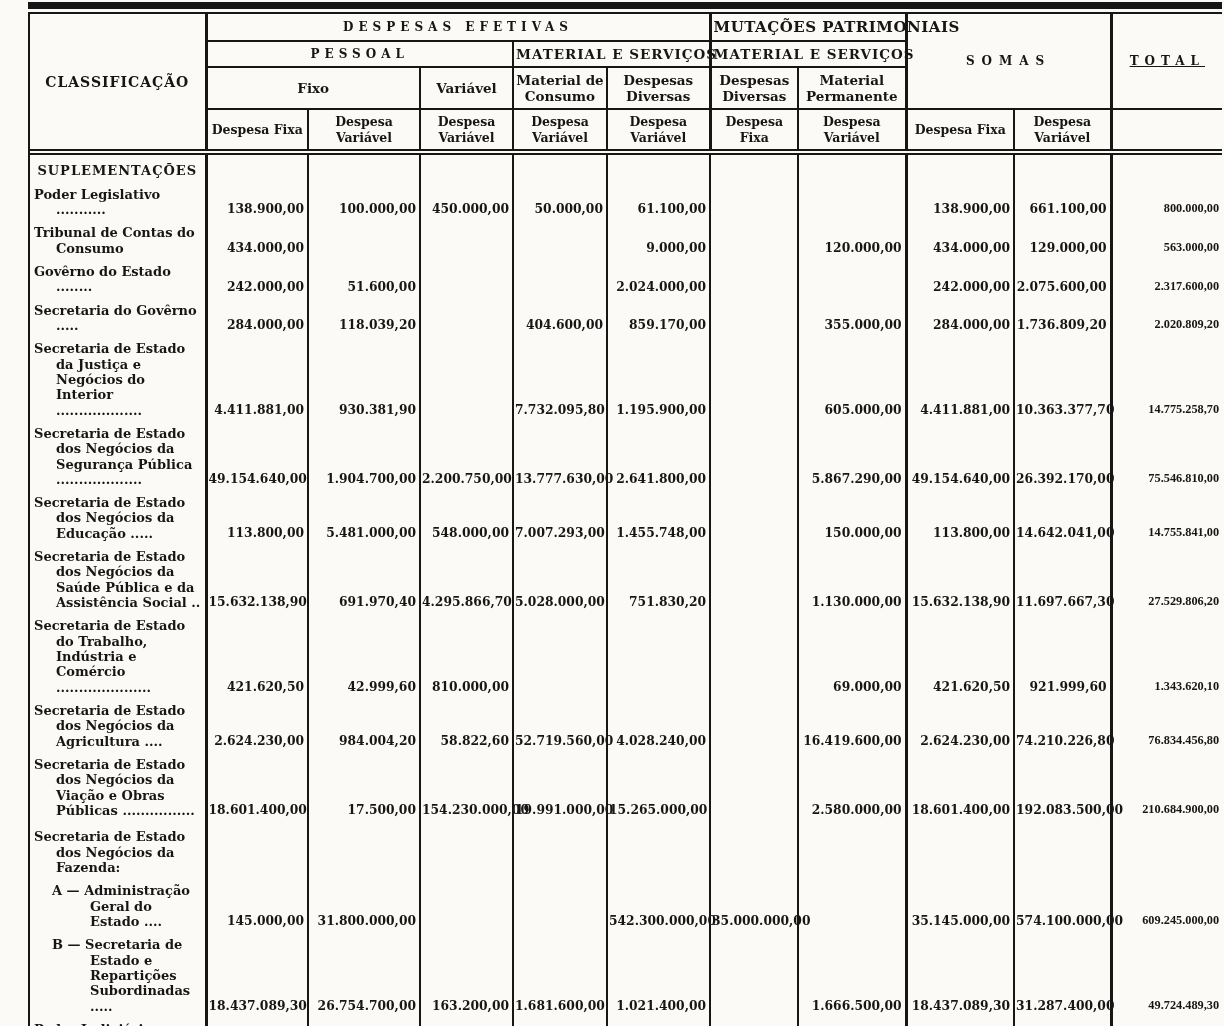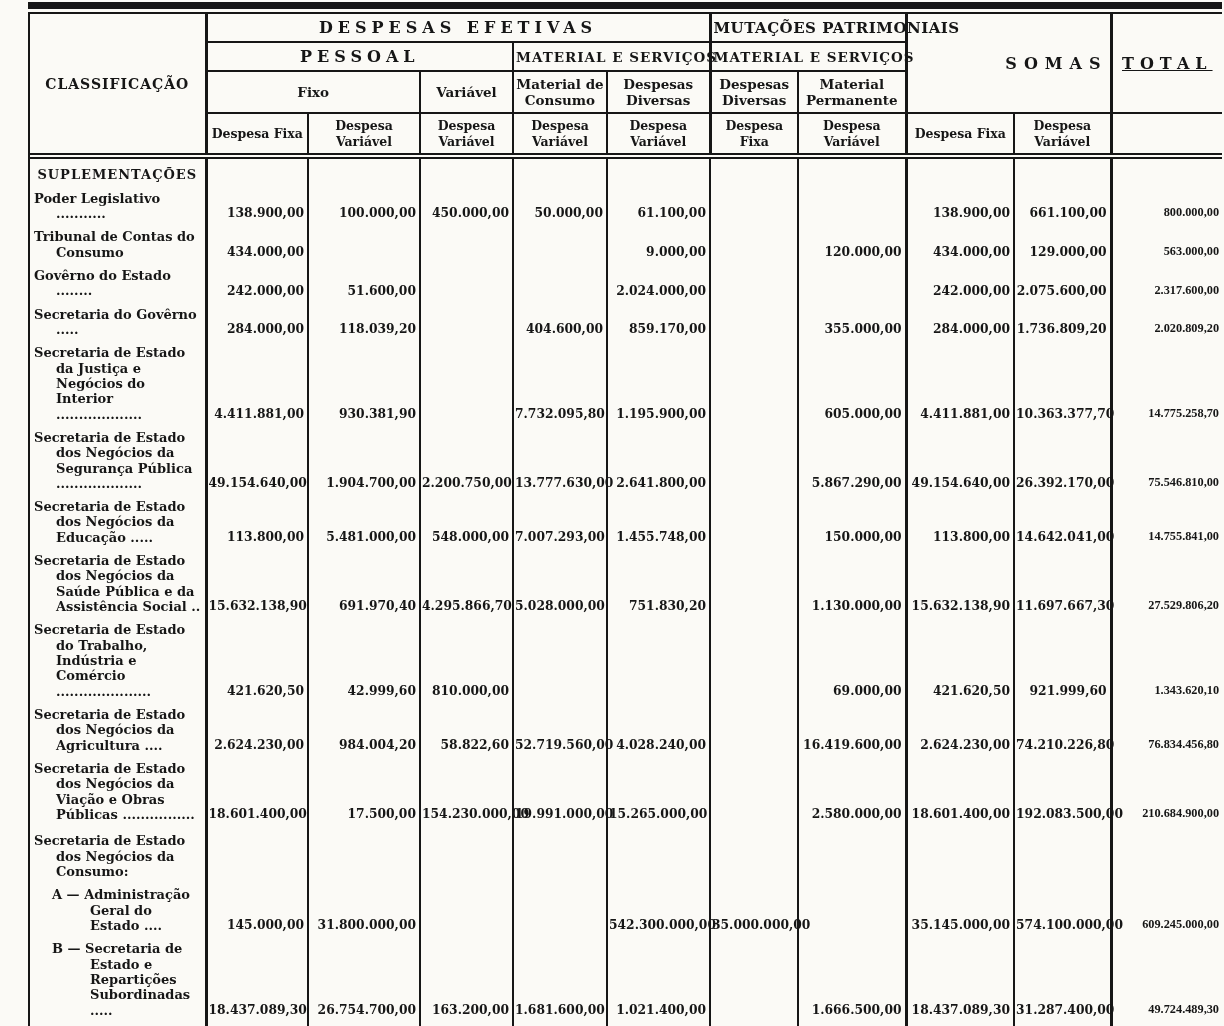--- a/index.html
+++ b/index.html
@@ -15,27 +15,27 @@
   table { border-collapse:collapse; table-layout:fixed; width:1192px; }
   col.c-label { width:176px; }
   col.c1 { width:102px; } col.c2 { width:112px; } col.c3 { width:93px; }
   col.c4 { width:94px; }  col.c5 { width:103px; } col.c6 { width:88px; }
   col.c7 { width:108px; } col.c8 { width:108px; } col.c9 { width:97px; }
   col.c10 { width:111px; }
   th, td { font-weight:bold; color:var(--ink); }
   thead th { border-left:2px solid var(--ink); border-bottom:2px solid var(--ink); text-align:center; vertical-align:middle; padding:4px 2px; }
   thead th.hl { border-left:3px solid var(--ink); }
   th.classification { border-left:none; border-right:3px solid var(--ink); font-size:14px; letter-spacing:1px; border-bottom:6px double var(--ink);margin-top:44px; }
-  .big { font-size:16px; letter-spacing:5px; white-space:nowrap; }
+  .big { font-size:12px; letter-spacing:5px; white-space:nowrap; }
   .med { font-size:13.5px; letter-spacing:1px; white-space:nowrap; }
   .mut { font-size:15px; letter-spacing:0.5px; white-space:nowrap; }
   .grp { font-size:13.5px;margin-left:44px; }
   .sub-h { font-size:12.5px; line-height:1.25; }
   tr.subhead th { border-bottom:6px double var(--ink); }
-  th.somas { letter-spacing:7px;text-align:right; }
+  th.somas { letter-spacing:7px; }
   th.total-h { letter-spacing:6px;text-decoration:underline; }
   td.label { vertical-align:top; text-align:left; font-size:13px; line-height:1.18; padding:5px 2px 3px 26px; text-indent:-22px; }
   td.label.sub { padding-left:60px; text-indent:-38px; }
   tr.section td.label { text-align:center; padding-left:2px; text-indent:0; letter-spacing:1px; padding-top:8px; }
   tr.group td.label { padding-top:8px; }
   td.num { vertical-align:bottom; text-align:right; font-size:12.3px; padding:4px 3px 4px 1px; white-space:nowrap; position:relative; }
   td.num.c1 { border-left:3px solid var(--ink); }
   td.num.c2, td.num.c3, td.num.c4, td.num.c5, td.num.c6, td.num.c7, td.num.c9 { border-left:2px solid var(--ink); }
   td.num.c8 { border-left:3px solid var(--ink); }
   td.num.c10 { border-left:3px solid var(--ink);font-family:Liberation Serif, serif; }
@@ -248,21 +248,21 @@
             <td class="num c3">154.230.000,00</td>
             <td class="num c4">19.991.000,00</td>
             <td class="num c5">15.265.000,00</td>
             <td class="num c6"></td>
             <td class="num c7">2.580.000,00</td>
             <td class="num c8">18.601.400,00</td>
             <td class="num c9">192.083.500,00</td>
             <td class="num c10">210.684.900,00</td>
           </tr>
           <tr class="group">
-            <td class="label">Secretaria de Estado dos Negócios da Consumo:</td>
+            <td class="label">Secretaria de Estado dos Negócios da Fazenda:</td>
             <td class="num c1"></td>
             <td class="num c2"></td>
             <td class="num c3"></td>
             <td class="num c4"></td>
             <td class="num c5"></td>
             <td class="num c6"></td>
             <td class="num c7"></td>
             <td class="num c8"></td>
             <td class="num c9"></td>
             <td class="num c10"></td>

